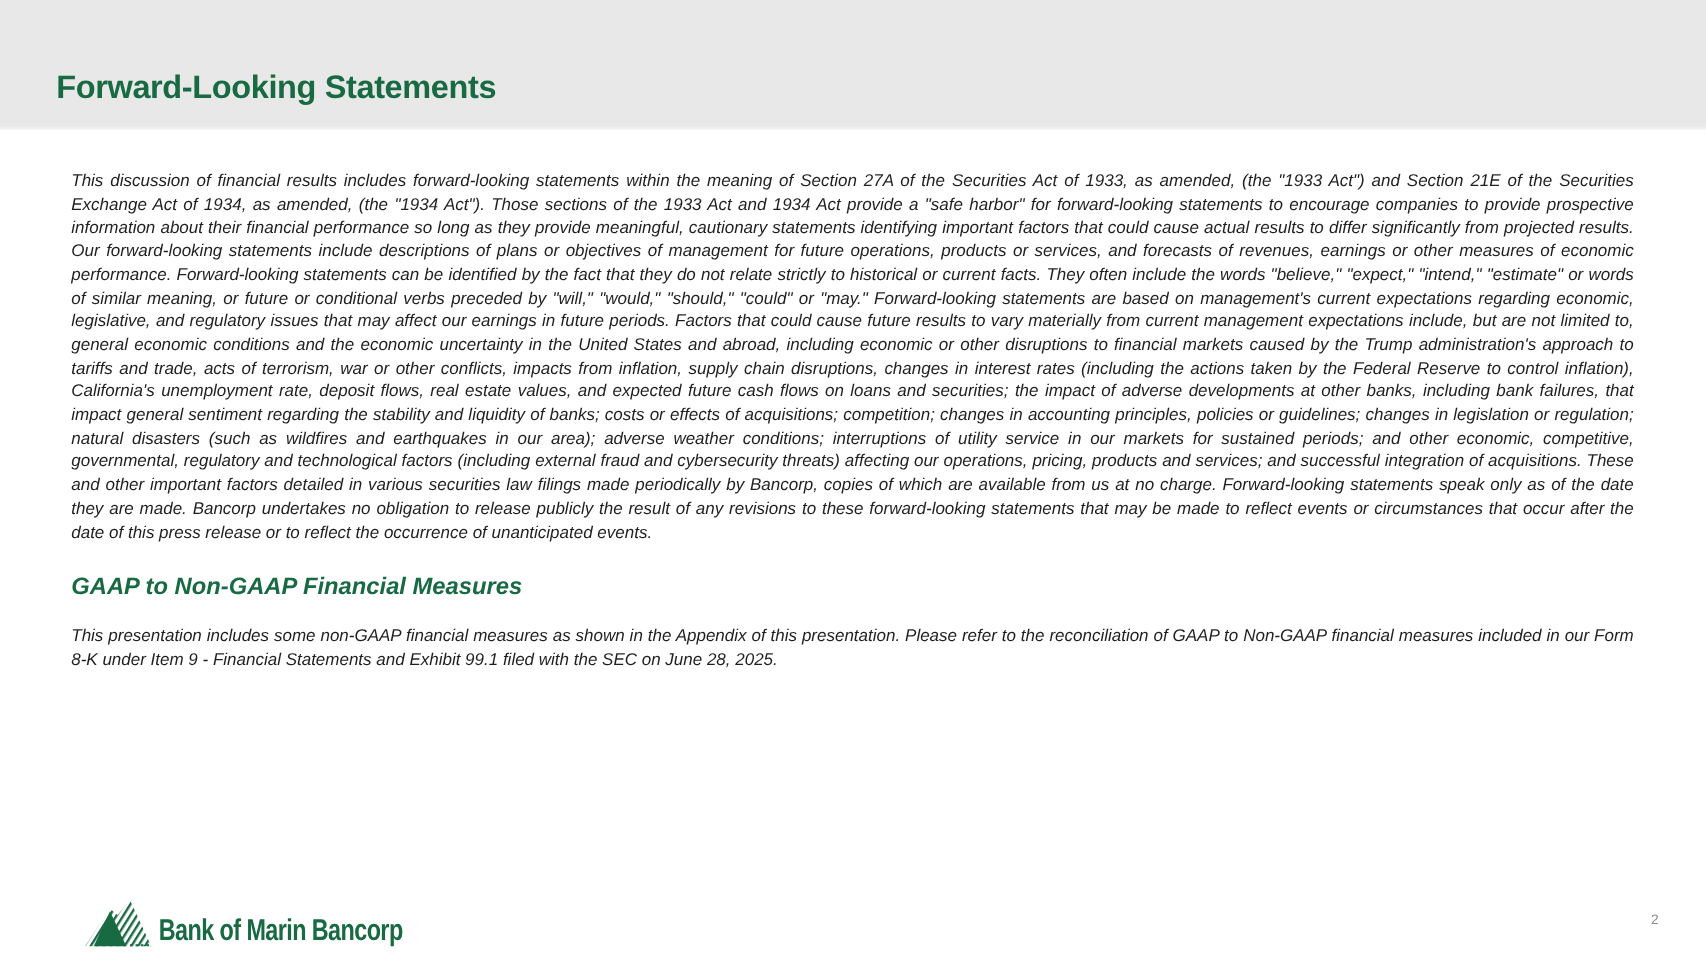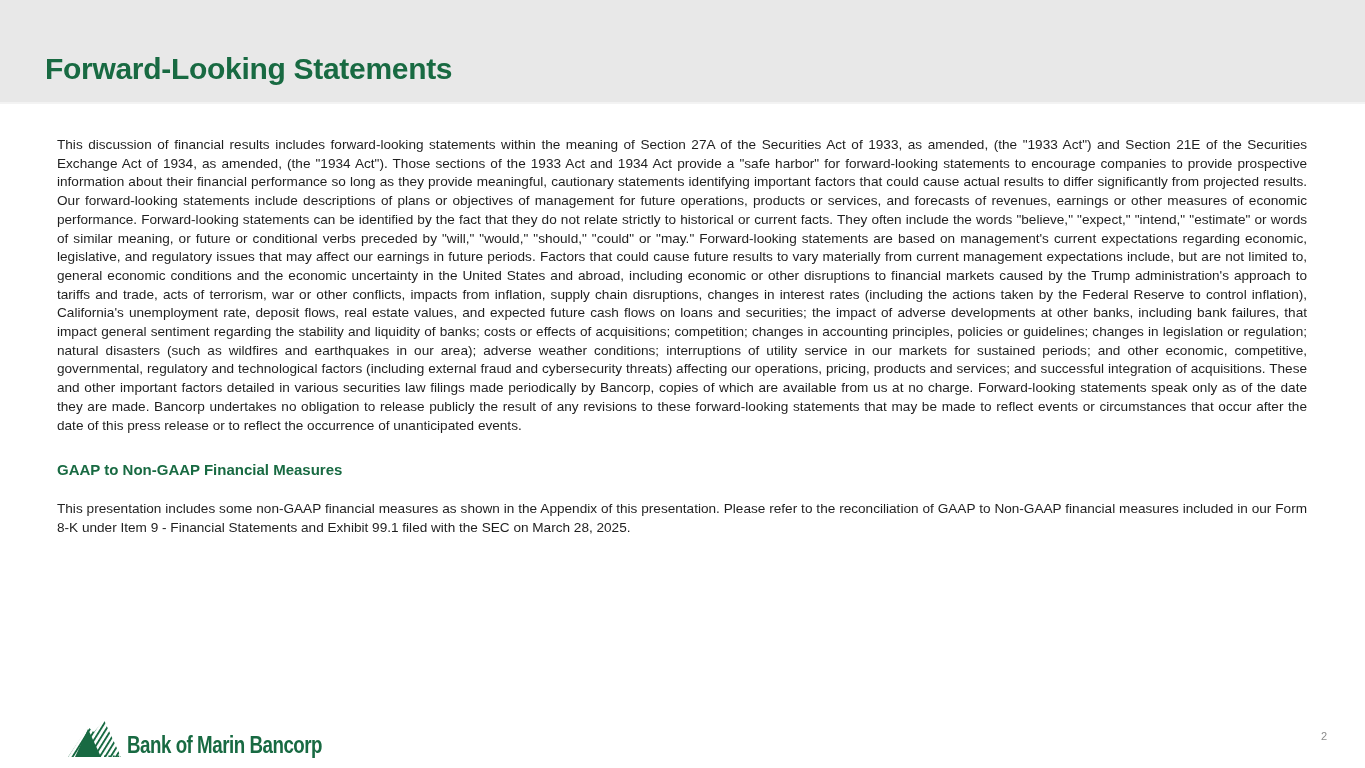--- a/index.html
+++ b/index.html
@@ -17,42 +17,43 @@
     top: 0; left: 0; right: 0;
     height: 104px;
     background: #e8e8e8;
     border-bottom: 2px solid #f3f3f3;
   }
   .title {
     position: absolute;
     left: 45px;
     top: 52px;
     margin: 0;
-    font-size: 30px;
+    font-size: 26px;
     line-height: 34px;
     font-weight: bold;
     letter-spacing: -0.3px;
     color: #186a42;
   }
   .content {
     position: absolute;
     left: 57px;
     top: 136px;
     width: 1250px;
+    font-style: italic;
   }
   .body-text {
     margin: 0;
     font-size: 13.6px;
     line-height: 18.7px;
     text-align: justify;
     color: #1f1f1f;
   }
   .subheading {
     margin: 26px 0 0 0;
-    font-size: 15px;
+    font-size: 19px;
     line-height: 17px;
     font-weight: bold;
     color: #186a42;
   }
   .gaap-paragraph {
     margin-top: 22px;
   }
   .logo {
     position: absolute;
     left: 68px;
@@ -84,21 +85,21 @@
 
 <div class="slide">
 
   <header class="header">
     <h1 class="title">Forward-Looking Statements</h1>
   </header>
 
   <main class="content">
     <p class="body-text">This discussion of financial results includes forward-looking statements within the meaning of Section 27A of the Securities Act of 1933, as amended, (the "1933 Act") and Section 21E of the Securities Exchange Act of 1934, as amended, (the "1934 Act").  Those sections of the 1933 Act and 1934 Act provide a "safe harbor" for forward-looking statements to encourage companies to provide prospective information about their financial performance so long as they provide meaningful, cautionary statements identifying important factors that could cause actual results to differ significantly from projected results.  Our forward-looking statements include descriptions of plans or objectives of management for future operations, products or services, and forecasts of revenues, earnings or other measures of economic performance.  Forward-looking statements can be identified by the fact that they do not relate strictly to historical or current facts.  They often include the words "believe," "expect," "intend," "estimate" or words of similar meaning, or future or conditional verbs preceded by "will," "would," "should," "could" or "may."  Forward-looking statements are based on management's current expectations regarding economic, legislative, and regulatory issues that may affect our earnings in future periods. Factors that could cause future results to vary materially from current management expectations include, but are not limited to, general economic conditions and the economic uncertainty in the United States and abroad, including economic or other disruptions to financial markets caused by the Trump administration's approach to tariffs and trade, acts of terrorism, war or other conflicts, impacts from inflation, supply chain disruptions, changes in interest rates (including the actions taken by the Federal Reserve to control inflation), California's unemployment rate, deposit flows, real estate values, and expected future cash flows on loans and securities; the impact of adverse developments at other banks, including bank failures, that impact general sentiment regarding the stability and liquidity of banks; costs or effects of acquisitions; competition; changes in accounting principles, policies or guidelines; changes in legislation or regulation; natural disasters (such as wildfires and earthquakes in our area); adverse weather conditions; interruptions of utility service in our markets for sustained periods; and other economic, competitive, governmental, regulatory and technological factors (including external fraud and cybersecurity threats) affecting our operations, pricing, products and services; and successful integration of acquisitions. These and other important factors detailed in various securities law filings made periodically by Bancorp, copies of which are available from us at no charge. Forward-looking statements speak only as of the date they are made. Bancorp undertakes no obligation to release publicly the result of any revisions to these forward-looking statements that may be made to reflect events or circumstances that occur after the date of this press release or to reflect the occurrence of unanticipated events.</p>
     <h2 class="subheading">GAAP to Non-GAAP Financial Measures</h2>
-    <p class="body-text gaap-paragraph">This presentation includes some non-GAAP financial measures as shown in the Appendix of this presentation. Please refer to the reconciliation of GAAP to Non-GAAP financial measures included in our Form 8-K under Item 9 - Financial Statements and Exhibit 99.1 filed with the SEC on March 28, 2025.</p>
+    <p class="body-text gaap-paragraph">This presentation includes some non-GAAP financial measures as shown in the Appendix of this presentation. Please refer to the reconciliation of GAAP to Non-GAAP financial measures included in our Form 8-K under Item 9 - Financial Statements and Exhibit 99.1 filed with the SEC on June 28, 2025.</p>
   </main>
 
   <footer>
     <div class="logo">
       <svg class="logo-icon" viewBox="0 0 54 40" xmlns="http://www.w3.org/2000/svg" aria-hidden="true">
         <defs>
           <pattern id="hatch" width="4.6" height="4.6" patternUnits="userSpaceOnUse" patternTransform="rotate(32)">
             <rect x="0" y="0" width="1.9" height="4.6" fill="#186a42"></rect>
           </pattern>
         </defs>

